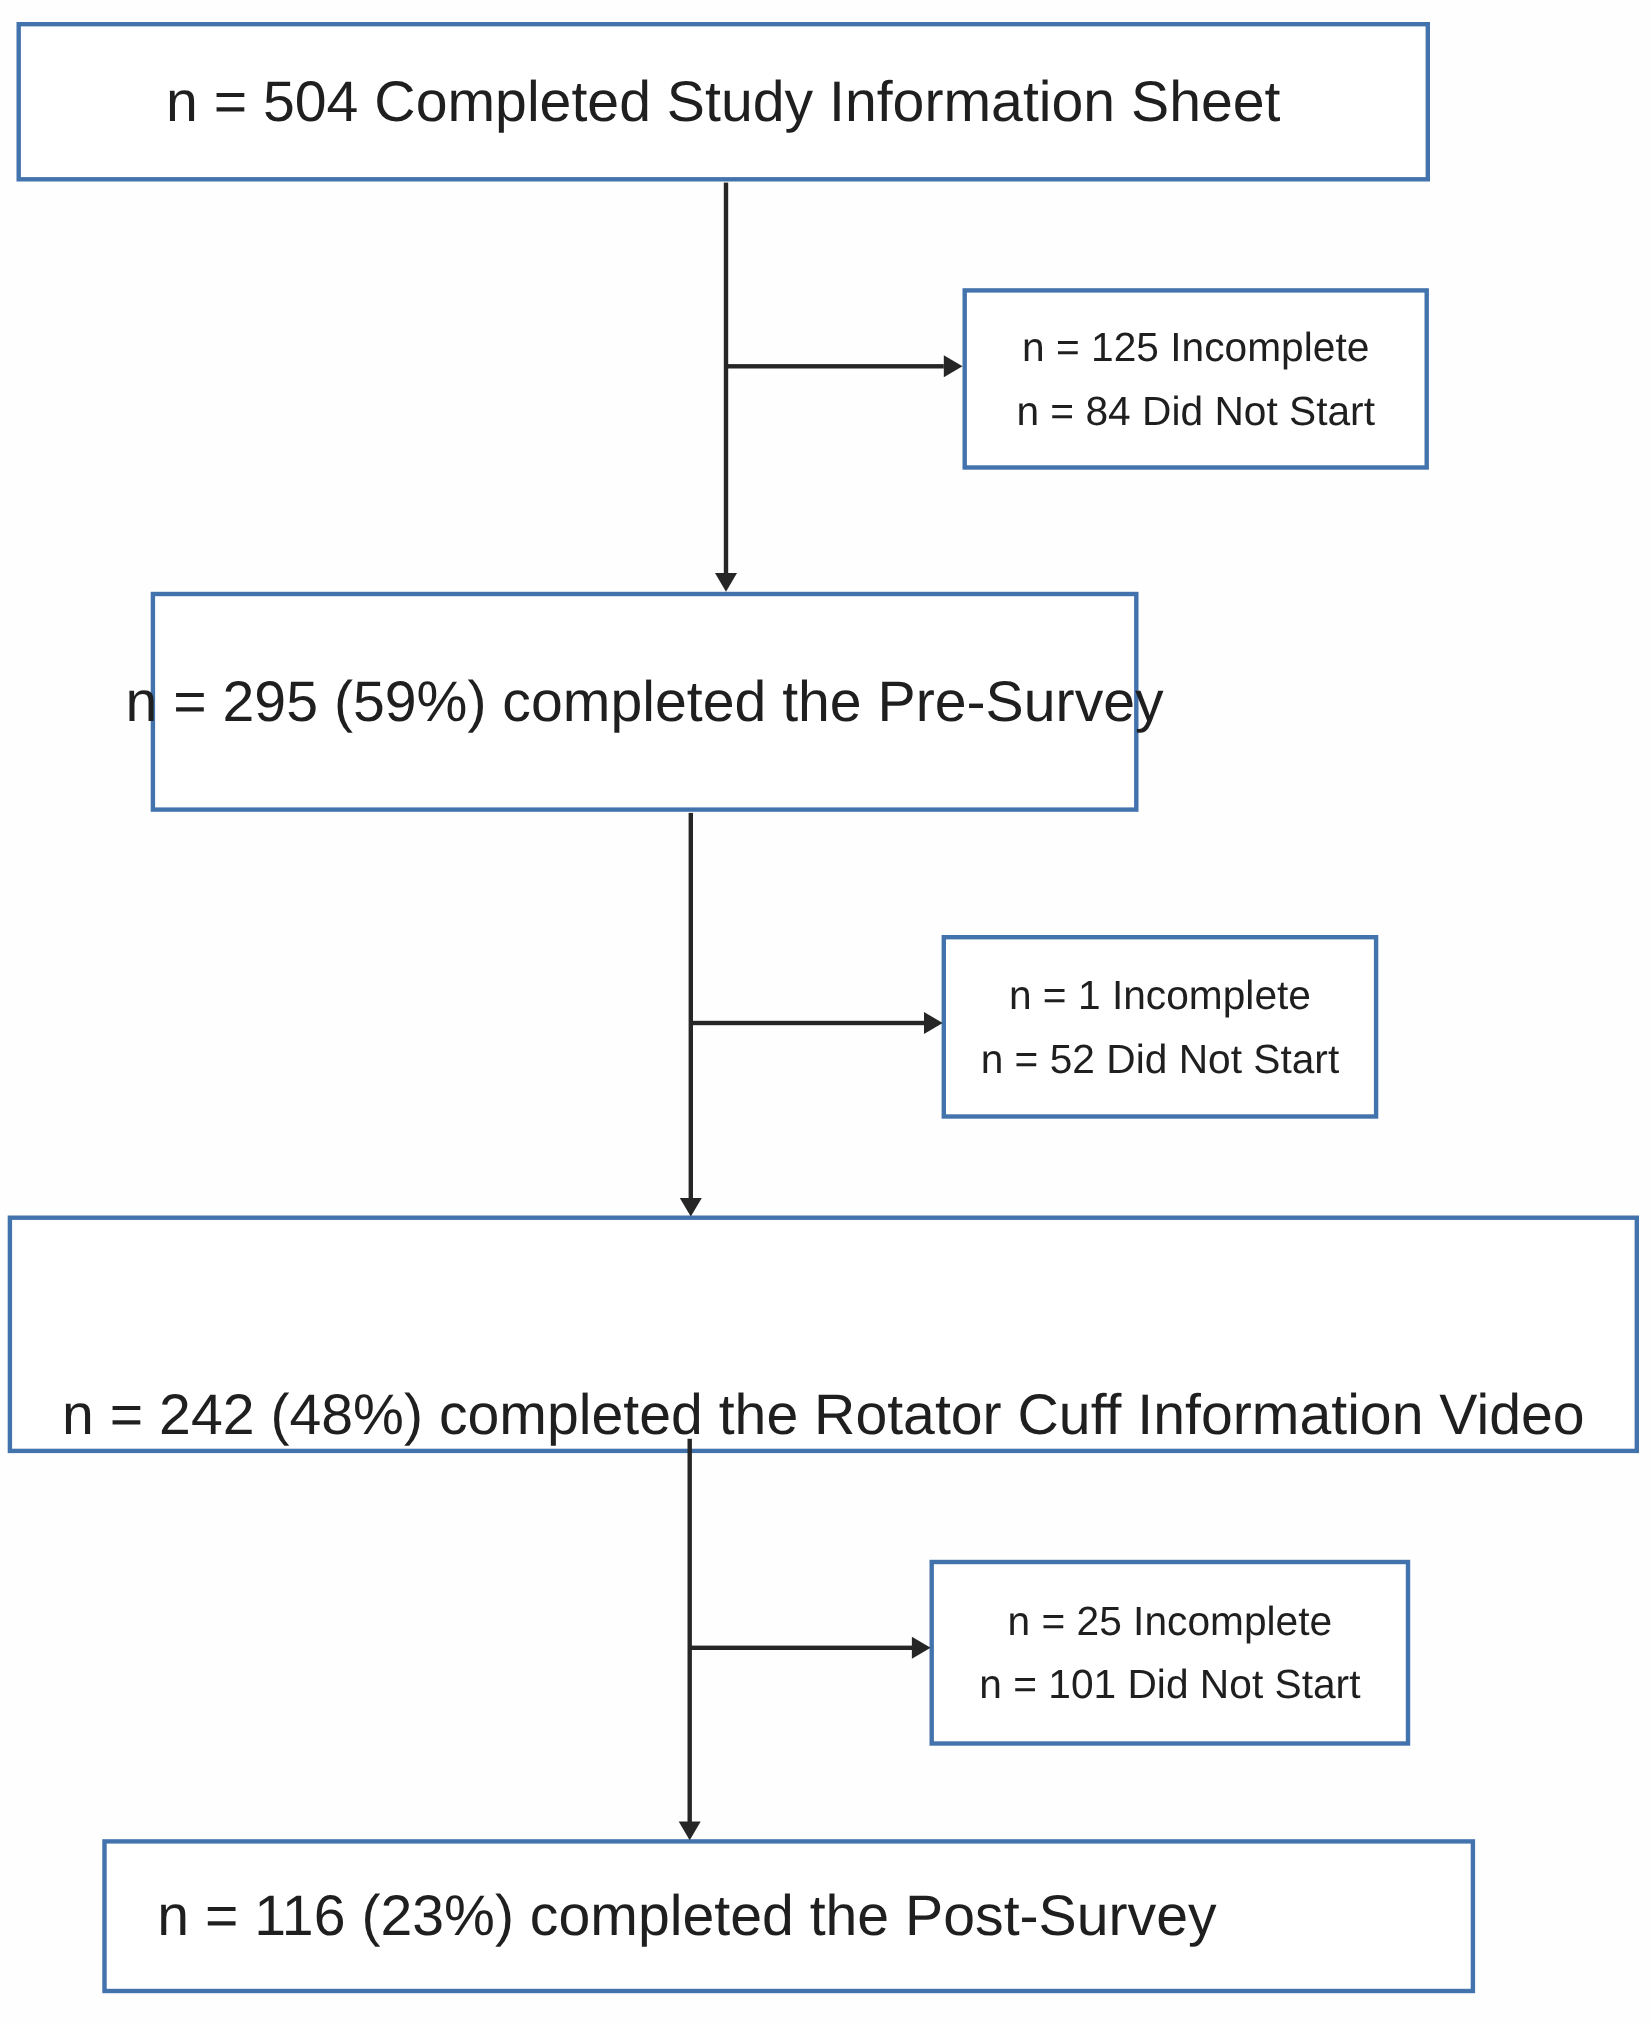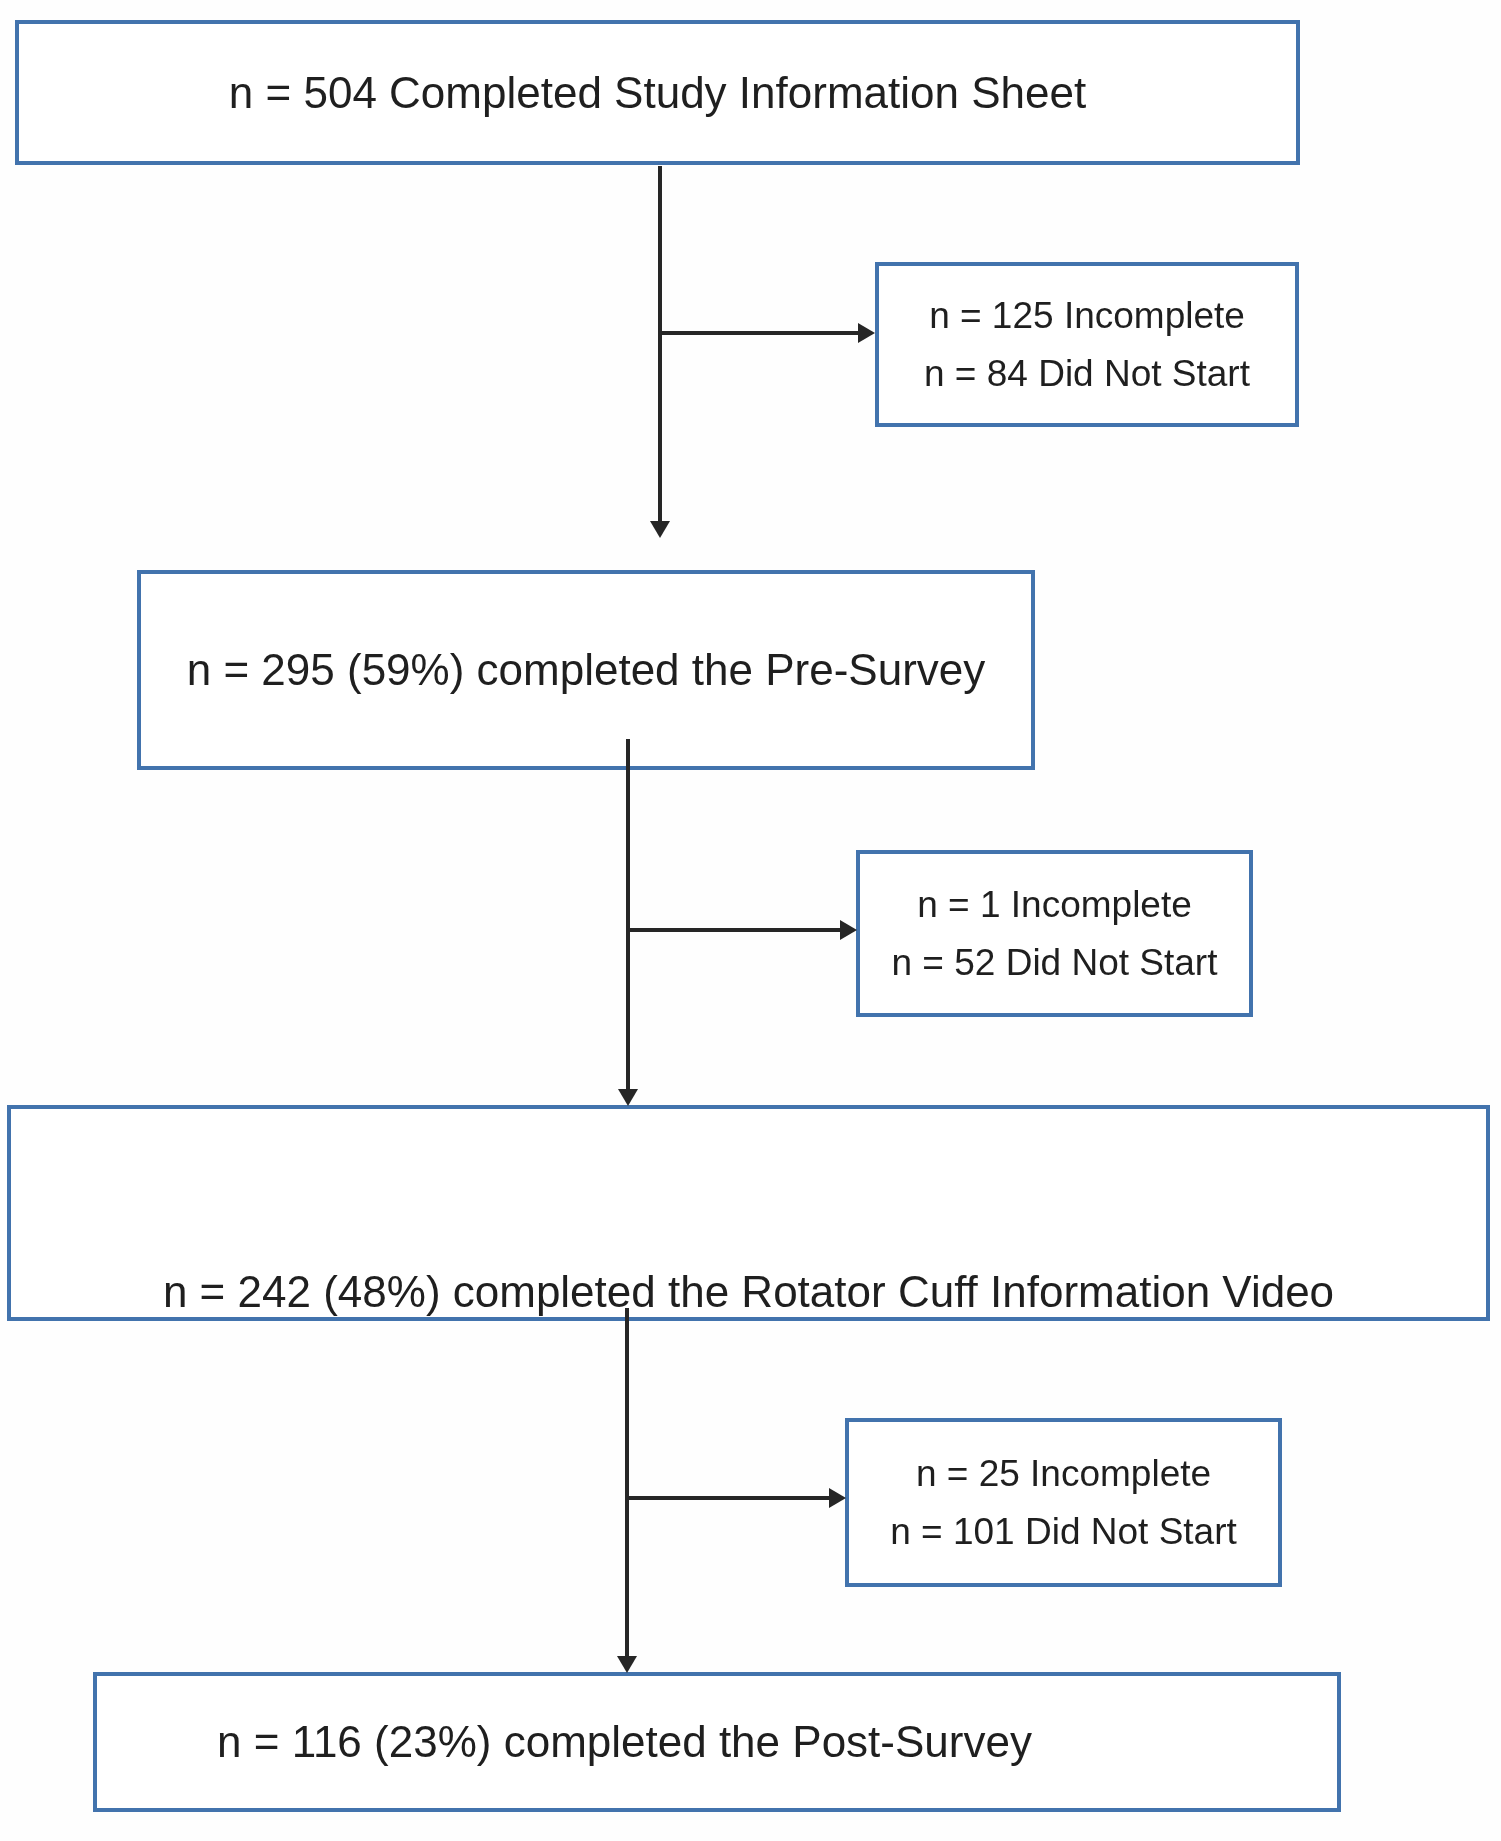--- a/index.html
+++ b/index.html
@@ -19,29 +19,29 @@
     position:absolute;
     box-sizing:border-box;
     border:4px solid var(--blue);
     background:#ffffff;
     display:flex;
     align-items:center;
     justify-content:center;
     color:var(--text);
     white-space:nowrap;
   }
-  .mainbox{font-size:44px;}
+  .mainbox{font-size:52px;}
   .sidebox{
     font-size:37px;
     flex-direction:column;
     line-height:1.55;
     text-align:left;
   }
   .box1{left:15px;  top:20px;   width:1285px; height:145px;}
-  .box2{left:137px; top:538px;  width:898px;  height:200px;margin-top:32px;}
+  .box2{left:137px; top:538px;  width:898px;  height:200px;}
   .box3{left:7px;   top:1105px; width:1483px; height:216px;align-items:flex-end;}
   .box4{left:93px;  top:1672px; width:1248px; height:140px; padding-right:185px;}
   .sideboxA{left:875px; top:262px;  width:424px; height:165px;}
   .sideboxB{left:856px; top:850px;  width:397px; height:167px;}
   .sideboxC{left:845px; top:1418px; width:437px; height:169px;}
 
   .vline{position:absolute;width:4px;background:var(--ink);}
   .v1{left:658px;top:166px;height:357px;}
   .v2{left:626px;top:739px;height:352px;}
   .v3{left:625px;top:1308px;height:350px;}

